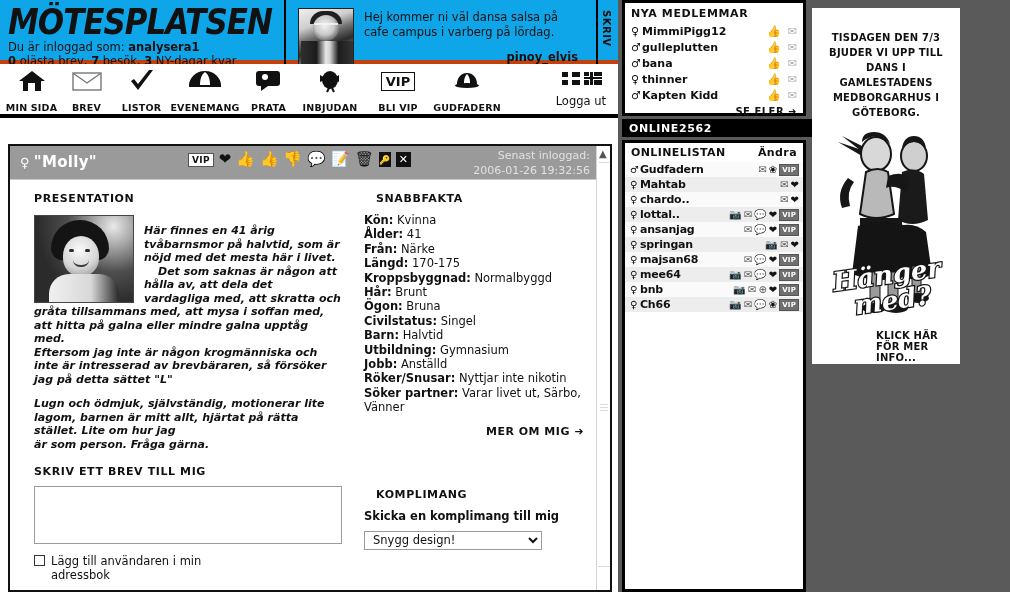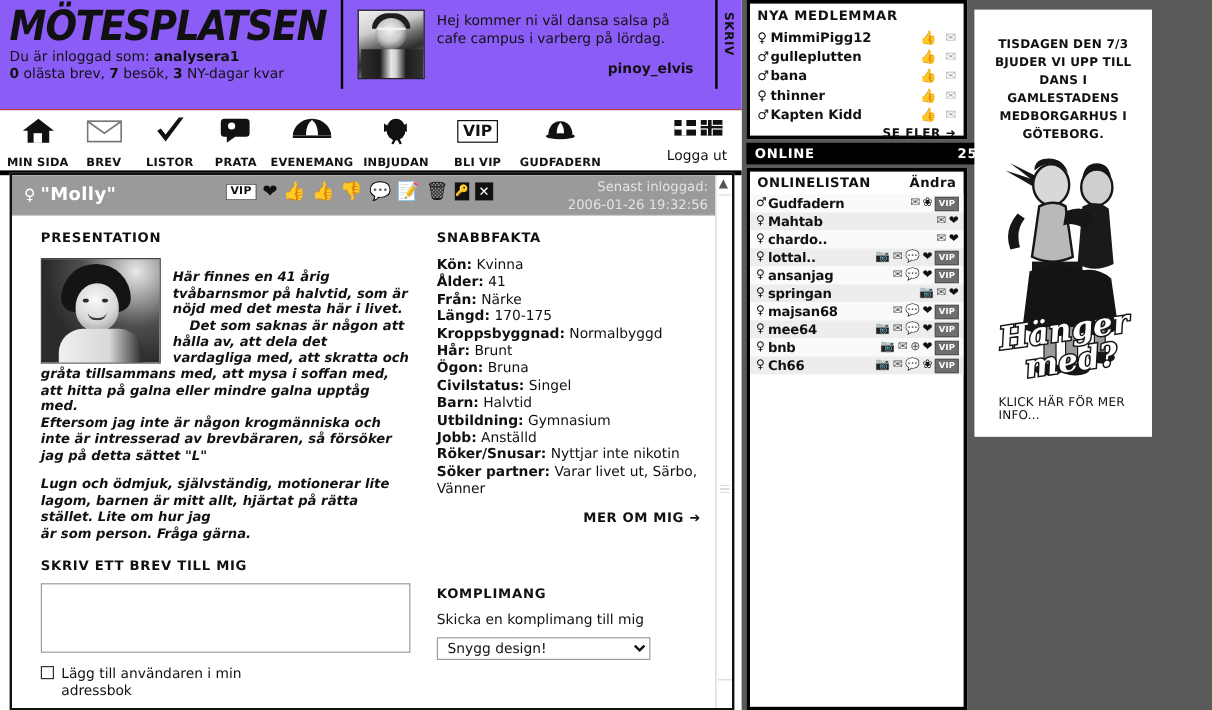--- a/index.html
+++ b/index.html
@@ -13,22 +13,22 @@
   #root { position: relative; width: 1010px; height: 592px; background: #5a5a5a; }
 
   
   .site {
     position: absolute; left: 0; top: 0; width: 618px; height: 592px;
     background: #ffffff;
   }
 
   
   .header {
-    position: relative; width: 618px; height: 92px;
-    background: #8b5cf6; border-bottom: 1px solid #c2410c;
+    position: relative; width: 618px; height: 64px;
+    background: #0ea5e9; border-bottom: 4px solid #c2410c;
   }
   .logo {
     position: absolute; left: 8px; top: 2px;
     font-family: "DejaVu Sans", "Liberation Sans", sans-serif;
     font-size: 31px; font-weight: bold; letter-spacing: -1px;
     color: #111; font-style: italic;
     transform: scaleY(1.12);
     transform-origin: left top;
   }
   .loginline {
@@ -151,21 +151,21 @@
   }
 
   .body-cols { position:relative; }
   .col-left { position:absolute; left:0; top:0; width:340px; }
   .col-right { position:absolute; left:342px; top:0; width:246px; }
 
   .sechead {
     font-size:11px; font-weight:bold; color:#111; letter-spacing:.6px;
     margin: 12px 0 8px 24px;
   }
-  .sechead.r { margin-left: 12px; }
+  .sechead.r { }
 
   .photo {
     float:left; width:100px; height:88px; margin: 2px 10px 2px 24px;
     border:1px solid #444;
     background: linear-gradient(180deg,#6f6f6f 0%,#9a9a9a 22%,#3a3a3a 40%,#c6c6c6 70%,#efefef 100%);
     position:relative; overflow:hidden;
   }
   .photo .bg { position:absolute; inset:0;
     background: radial-gradient(circle at 80% 12%, #e9e9e9 0%, #a8a8a8 18%, #4e4e4e 42%, #2b2b2b 70%); }
   .photo .hair2 { position:absolute; left:16px; top:4px; width:58px; height:40px;
@@ -203,21 +203,21 @@
     resize:none; padding:3px;
   }
   .cbrow { margin: 10px 0 0 24px; display:flex; align-items:flex-start; }
   .cb { width:11px; height:11px; border:1px solid #333; background:#fff; margin-right:6px; margin-top:1px;}
   .cblabel { font-size:11.5px; color:#111; line-height:14px; width:190px;}
   .btn {
     border:1px solid #111; background:#fff; color:#111;
     font-family:"DejaVu Sans", "Liberation Sans", sans-serif; font-size:11.5px;
     padding:2px 10px; cursor:pointer; letter-spacing:.4px;
   }
-  .komp-text { font-size:11.5px; color:#111; padding-left:12px; margin-top:6px; }
+  .komp-text { font-size:11.5px; color:#111; padding-left:12px; margin-top:6px;font-weight:bold; }
   .sel {
     margin-left:12px; margin-top:8px; width:178px; height:19px;
     border:1px solid #9b9b9b; background:#fff; font-size:11.5px;
     font-family:"DejaVu Sans","Liberation Sans",sans-serif; color:#111;
     padding-left:4px;
   }
   .btn-komp { margin-left:12px; margin-top:7px; display:inline-block;}
 
   
   .pscroll {
@@ -239,21 +239,21 @@
   .boxtitle { font-size:11px; font-weight:bold; letter-spacing:.6px; color:#111; padding:4px 0 3px 6px;}
   .mrow { display:flex; align-items:center; padding:0 6px 0 6px; height:16px; }
   .mrow .g { width:11px; font-size:11px; color:#111; }
   .mrow .nm { flex:1; font-size:11px; font-weight:bold; color:#111; white-space:nowrap; overflow:hidden;}
   .mrow .acts { display:flex; gap:7px; align-items:center; color:#b0b0b0; font-size:11px;}
   .sefler { text-align:right; font-size:10px; font-weight:bold; letter-spacing:.5px; padding:3px 6px 0 0; color:#111;}
 
   .onlinebar {
     position:absolute; left:0; top:119px; width:216px; height:18px;
     background:#000; color:#fff; display:flex; align-items:center;
-    justify-content:space-between; padding:0 7px;
+    justify-content:flex-start; padding:0 7px;
     font-size:11px; font-weight:bold; letter-spacing:.6px;
   }
   .olist {
     position:absolute; left:0; top:140px; width:184px; height:452px;
     background:#fff; border:3px solid #000; overflow:hidden;
   }
   .olist-head {
     display:flex; justify-content:space-between; align-items:center;
     padding:3px 6px 3px 6px; font-size:11px; font-weight:bold; color:#111; letter-spacing:.4px;
   }
@@ -271,21 +271,21 @@
   }
 
   
   .adcol { position:absolute; left:812px; top:8px; width:148px; height:356px; background:#fff; }
   .ad-text {
     text-align:center; font-size:10px; font-weight:bold; color:#111;
     line-height:15px; padding:22px 8px 4px 8px; letter-spacing:.2px;
   }
   .ad-img { position:relative; height:198px; margin: 2px 6px 0 6px; overflow:hidden; background:#fff;}
   .ad-cta {
-    font-size:10px; font-weight:normal; color:#111; padding:6px 0 4px 20px; letter-spacing:.2px;
+    font-size:10px; font-weight:bold; color:#111; padding:6px 0 4px 20px; letter-spacing:.2px;margin-left:44px;
   }
 </style>
 </head>
 <body>
 
 <div id="root">
 
   <div class="site">
 
     <div class="header">
@@ -349,39 +349,39 @@
         <div class="navitem">
           <div class="ic">
             <svg width="28" height="26" viewBox="0 0 28 26">
                 <path d="M3 13 L10 22 L25 2 L21 2 L10 16 L6 11 Z" fill="#111"></path>
               </svg>
           </div>
           <div class="lbl">LISTOR</div>
         </div>
 
 
-        <div class="navitem">
-          <div class="ic">
-            <svg width="28" height="24" viewBox="0 0 28 24">
-                <path d="M4 2 h18 a3 3 0 0 1 3 3 v9 a3 3 0 0 1 -3 3 h-9 l-7 5 v-5 h-2 a3 3 0 0 1 -3 -3 v-9 a3 3 0 0 1 3 -3z" fill="#111"></path>
-                <circle cx="10" cy="8" r="3" fill="#fff"></circle>
-              </svg>
-          </div>
-          <div class="lbl">PRATA</div>
-        </div>
-
         <div class="navitem wide">
           <div class="ic">
             <svg width="34" height="22" viewBox="0 0 34 22">
                 <path d="M17 1 C7 1 1 9 1 15 L33 15 C33 9 27 1 17 1z" fill="#111"></path>
                 <path d="M17 2 C13 5 12 10 12 15 L22 15 C22 10 21 5 17 2z" fill="#fff"></path>
                 <rect x="1" y="15" width="32" height="2" fill="#111"></rect>
               </svg>
           </div>
           <div class="lbl">EVENEMANG</div>
+        </div>
+
+        <div class="navitem">
+          <div class="ic">
+            <svg width="28" height="24" viewBox="0 0 28 24">
+                <path d="M4 2 h18 a3 3 0 0 1 3 3 v9 a3 3 0 0 1 -3 3 h-9 l-7 5 v-5 h-2 a3 3 0 0 1 -3 -3 v-9 a3 3 0 0 1 3 -3z" fill="#111"></path>
+                <circle cx="10" cy="8" r="3" fill="#fff"></circle>
+              </svg>
+          </div>
+          <div class="lbl">PRATA</div>
         </div>
 
         <div class="navitem wide2">
           <div class="ic">
             <svg width="26" height="24" viewBox="0 0 26 24">
                 <ellipse cx="13" cy="11" rx="8" ry="9" fill="#111"></ellipse>
                 <path d="M3 6 L10 10 L3 13z" fill="#111"></path>
                 <path d="M22 6 L15 10 L22 13z" fill="#111"></path>
                 <path d="M12 19 L10 23 M15 19 L17 23" stroke="#111" stroke-width="2"></path>
               </svg>

